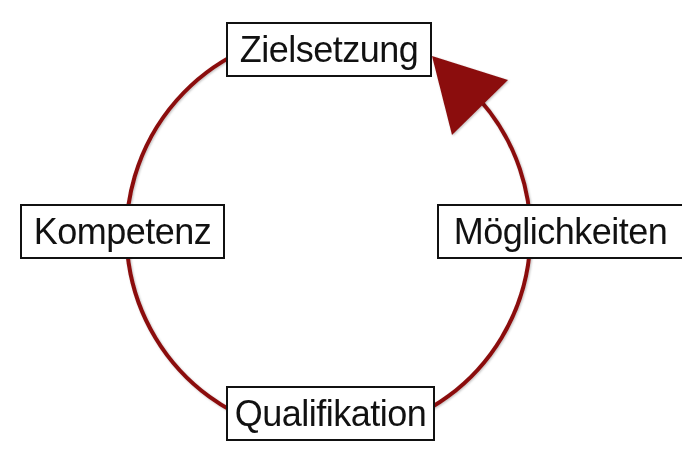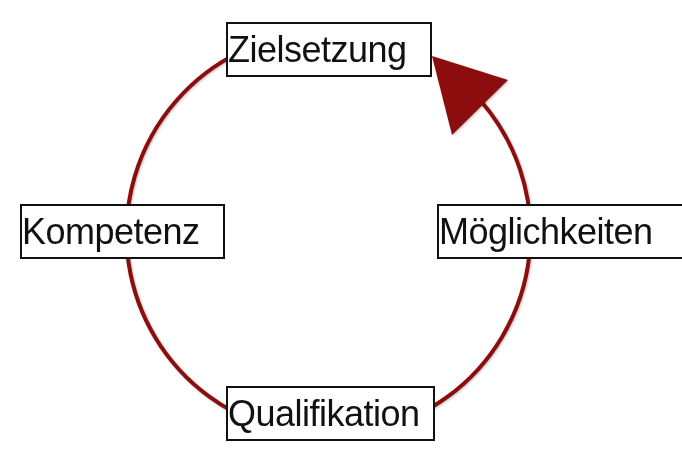--- a/index.html
+++ b/index.html
@@ -7,21 +7,21 @@
     svg.cycle { position: absolute; left: 0; top: 0; }
     .node {
       position: absolute;
       box-sizing: border-box;
       height: 55px;
       border: 2px solid #111111;
       background: #ffffff;
       font-family: "Liberation Sans", sans-serif;
       font-size: 36px;
       color: #111111;
-      display: flex; align-items: center; justify-content: flex-start;
+      display: flex; align-items: center; justify-content: center;
       white-space: nowrap;
       letter-spacing: -0.5px;
     }
   </style>
 </head>
 <body>
 
 <svg class="cycle" width="682" height="462" viewBox="0 0 682 462">
   <defs>
     <filter id="sh" x="-10%" y="-10%" width="120%" height="120%">

